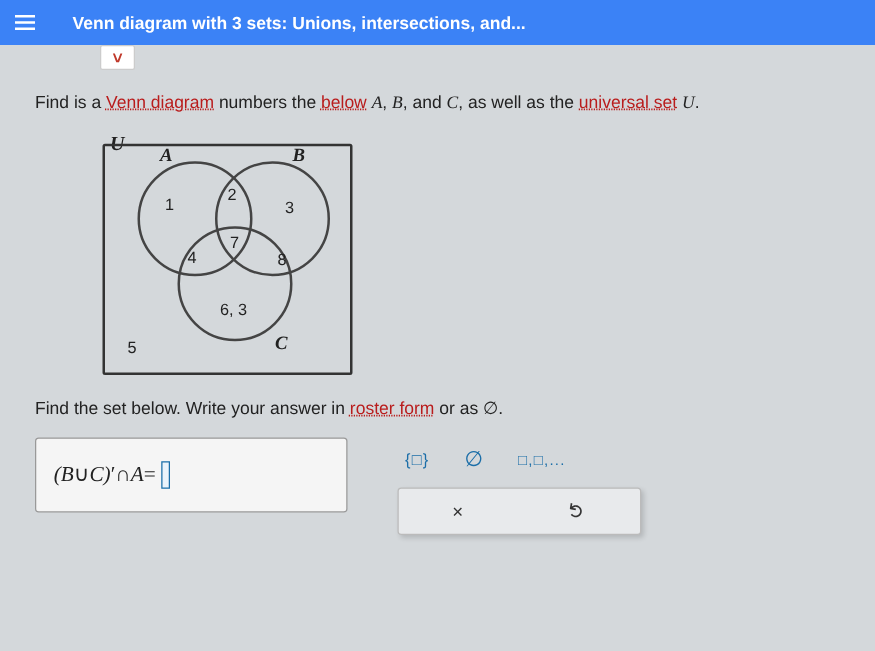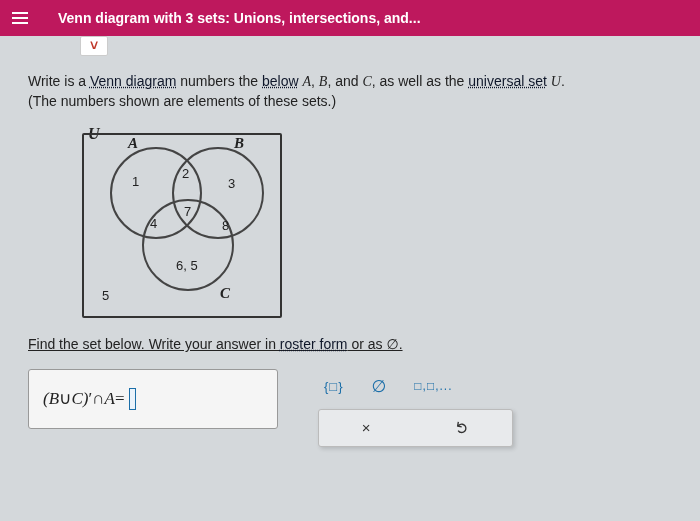--- a/index.html
+++ b/index.html
@@ -8,21 +8,21 @@
     height: 521px;
     background: #d4d8db;
     font-family: Arial, sans-serif;
     color: #222;
     overflow: hidden;
     position: relative;
   }
   .header {
     display: flex;
     align-items: center;
-    background: #be185d;
+    background: #3b82f6;
     color: #fff;
     height: 36px;
     padding: 0 12px;
     font-weight: bold;
     font-size: 14px;
   }
   .hamburger {
     display: flex;
     flex-direction: column;
     gap: 3px;
@@ -47,21 +47,21 @@
     line-height: 18px;
     color: #c0392b;
     font-size: 14px;
     font-weight: bold;
   }
   .content {
     padding: 36px 28px 0 28px;
     font-size: 14px;
     line-height: 1.4;
   }
-  .content .link { color: #0f172a; text-decoration: underline dotted; }
+  .content .link { color: #b91c1c; text-decoration: underline dotted; }
   .ital { font-style: italic; font-family: 'Times New Roman', serif; }
   .venn-wrap {
     position: relative;
     margin: 14px 0 10px 54px;
     width: 210px;
     height: 200px;
   }
   .venn-frame {
     position: absolute;
     left: 0; top: 8px;
@@ -86,21 +86,21 @@
   .lC { left: 138px; top: 158px; }
   .num { position:absolute; font-size:13px; color:#222; }
   .n1 { left: 50px; top: 48px; }
   .n2 { left: 100px; top: 40px; }
   .n3 { left: 146px; top: 50px; }
   .n4 { left: 68px; top: 90px; }
   .n7 { left: 102px; top: 78px; }
   .n8 { left: 140px; top: 92px; }
   .n69{ left: 94px; top: 132px; }
   .n5 { left: 20px; top: 162px; }
-  .prompt { margin-top: 8px; font-size:14px;text-decoration:underline; }
+  .prompt { margin-top: 8px; font-size:14px; }
   .answer-row {
     display: flex;
     align-items: flex-start;
     margin-top: 14px;
     gap: 40px;
   }
   .answer-box {
     border: 1px solid #999;
     border-radius: 3px;
     background: #f5f5f5;
@@ -163,44 +163,43 @@
       <span></span>
       <span></span>
   </div>
   <span>Venn diagram with 3 sets: Unions, intersections, and...</span>
 </div>
 
 <div class="chevron-box">˅</div>
 
 <div class="content">
   <p>
-    <span>Write is a </span><span class="link">Venn diagram</span><span> numbers the </span><span class="link">below</span>
+    <span>Find is a </span><span class="link">Venn diagram</span><span> numbers the </span><span class="link">below</span>
     <span class="ital">A</span>,
     <span class="ital">B</span>, and
     <span class="ital">C</span><span>, as well as the </span><span class="link">universal set</span>
     <span class="ital">U</span><span>.</span>
   </p>
-  <p>(The numbers shown are elements of these sets.)</p>
 
   <div class="venn-wrap">
     <div class="u-label">U</div>
     <div class="venn-frame"></div>
     <div class="circle cA"></div>
     <div class="circle cB"></div>
     <div class="circle cC"></div>
     <div class="set-label lA">A</div>
     <div class="set-label lB">B</div>
     <div class="set-label lC">C</div>
     <div class="num n1">1</div>
     <div class="num n2">2</div>
     <div class="num n3">3</div>
     <div class="num n4">4</div>
     <div class="num n7">7</div>
     <div class="num n8">8</div>
-    <div class="num n69">6, 5</div>
+    <div class="num n69">6, 3</div>
     <div class="num n5">5</div>
   </div>
 
   <p class="prompt">
     <span>Find the set below. Write your answer in </span><span class="link">roster form</span><span> or as ∅.</span>
   </p>
 
   <div class="answer-row">
     <div class="answer-box">
       <span>(</span>

